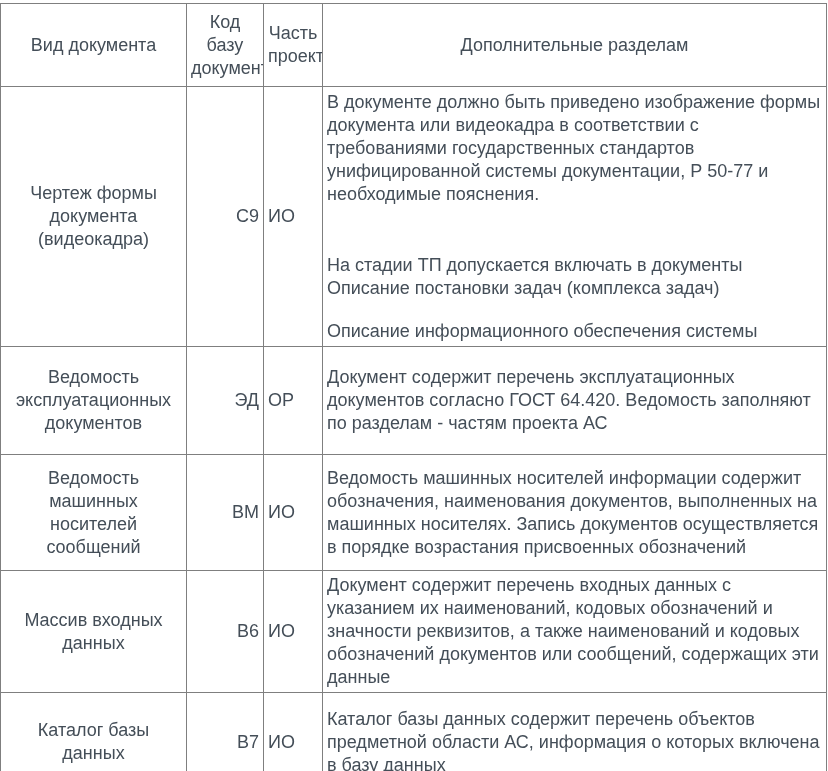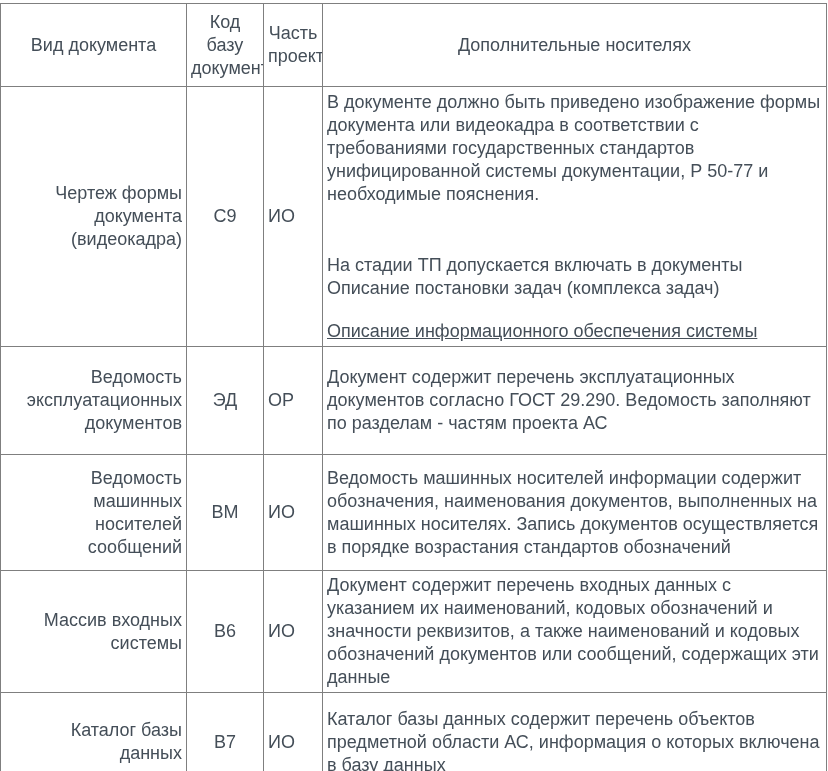--- a/index.html
+++ b/index.html
@@ -40,77 +40,77 @@
   col.c4 { width: 504px; }
 
   tr.header-row { height: 83px; }
   tr.r1 { height: 260px; }
   tr.r2 { height: 108px; padding-left: 22px; }
   tr.r3 { height: 116px; }
   tr.r4 { height: 118px; }
   tr.r5 { height: 99px; padding-left: 36px; }
 
   th.h { text-align: center; padding: 3px 2px; }
-  td.name-cell  { text-align: right;  padding-left: 2px; padding-right: 6px; }
-  td.code-cell  { text-align: center; }
+  td.name-cell  { text-align: center;  padding-left: 2px; padding-right: 6px; }
+  td.code-cell  { text-align: right; }
   td.part-cell  { text-align: left; }
   td.notes-cell { text-align: left; padding-left: 5px; padding-right: 5px; }
 
   .notes-cell p { margin: 0; }
   .notes-cell p.sp-large { margin-top: 48px; }
-  .notes-cell p.sp-small { margin-top: 20px; text-decoration: underline; }
+  .notes-cell p.sp-small { margin-top: 20px; }
 </style>
 </head>
 <body>
 
 <div class="page">
   <table class="doc-table">
     <colgroup>
       <col class="c1">
       <col class="c2">
       <col class="c3">
       <col class="c4">
     </colgroup>
     <thead>
       <tr class="header-row">
         <th class="h">Вид документа</th>
         <th class="h">Код базу документа</th>
         <th class="h">Часть проекта</th>
-        <th class="h">Дополнительные носителях</th>
+        <th class="h">Дополнительные разделам</th>
       </tr>
     </thead>
     <tbody>
       <tr class="r1">
         <td class="name-cell">Чертеж формы документа (видеокадра)</td>
         <td class="code-cell">С9</td>
         <td class="part-cell">ИО</td>
         <td class="notes-cell">
           <p>В документе должно быть приведено изображение формы документа или видеокадра в соответствии с требованиями государственных стандартов унифицированной системы документации, Р 50-77 и необходимые пояснения.</p>
           <p class="sp-large">На стадии ТП допускается включать в документы Описание постановки задач (комплекса задач)</p>
           <p class="sp-small">Описание информационного обеспечения системы</p>
         </td>
       </tr>
       <tr class="r2">
         <td class="name-cell">Ведомость эксплуатационных документов</td>
         <td class="code-cell">ЭД</td>
         <td class="part-cell">ОР</td>
         <td class="notes-cell">
-          <p>Документ содержит перечень эксплуатационных документов согласно ГОСТ 29.290. Ведомость заполняют по разделам - частям проекта АС</p>
+          <p>Документ содержит перечень эксплуатационных документов согласно ГОСТ 64.420. Ведомость заполняют по разделам - частям проекта АС</p>
         </td>
       </tr>
       <tr class="r3">
         <td class="name-cell">Ведомость машинных носителей сообщений</td>
         <td class="code-cell">ВМ</td>
         <td class="part-cell">ИО</td>
         <td class="notes-cell">
-          <p>Ведомость машинных носителей информации содержит обозначения, наименования документов, выполненных на машинных носителях. Запись документов осуществляется в порядке возрастания стандартов обозначений</p>
+          <p>Ведомость машинных носителей информации содержит обозначения, наименования документов, выполненных на машинных носителях. Запись документов осуществляется в порядке возрастания присвоенных обозначений</p>
         </td>
       </tr>
       <tr class="r4">
-        <td class="name-cell">Массив входных системы</td>
+        <td class="name-cell">Массив входных данных</td>
         <td class="code-cell">В6</td>
         <td class="part-cell">ИО</td>
         <td class="notes-cell">
           <p>Документ содержит перечень входных данных с указанием их наименований, кодовых обозначений и значности реквизитов, а также наименований и кодовых обозначений документов или сообщений, содержащих эти данные</p>
         </td>
       </tr>
       <tr class="r5">
         <td class="name-cell">Каталог базы данных</td>
         <td class="code-cell">В7</td>
         <td class="part-cell">ИО</td>

